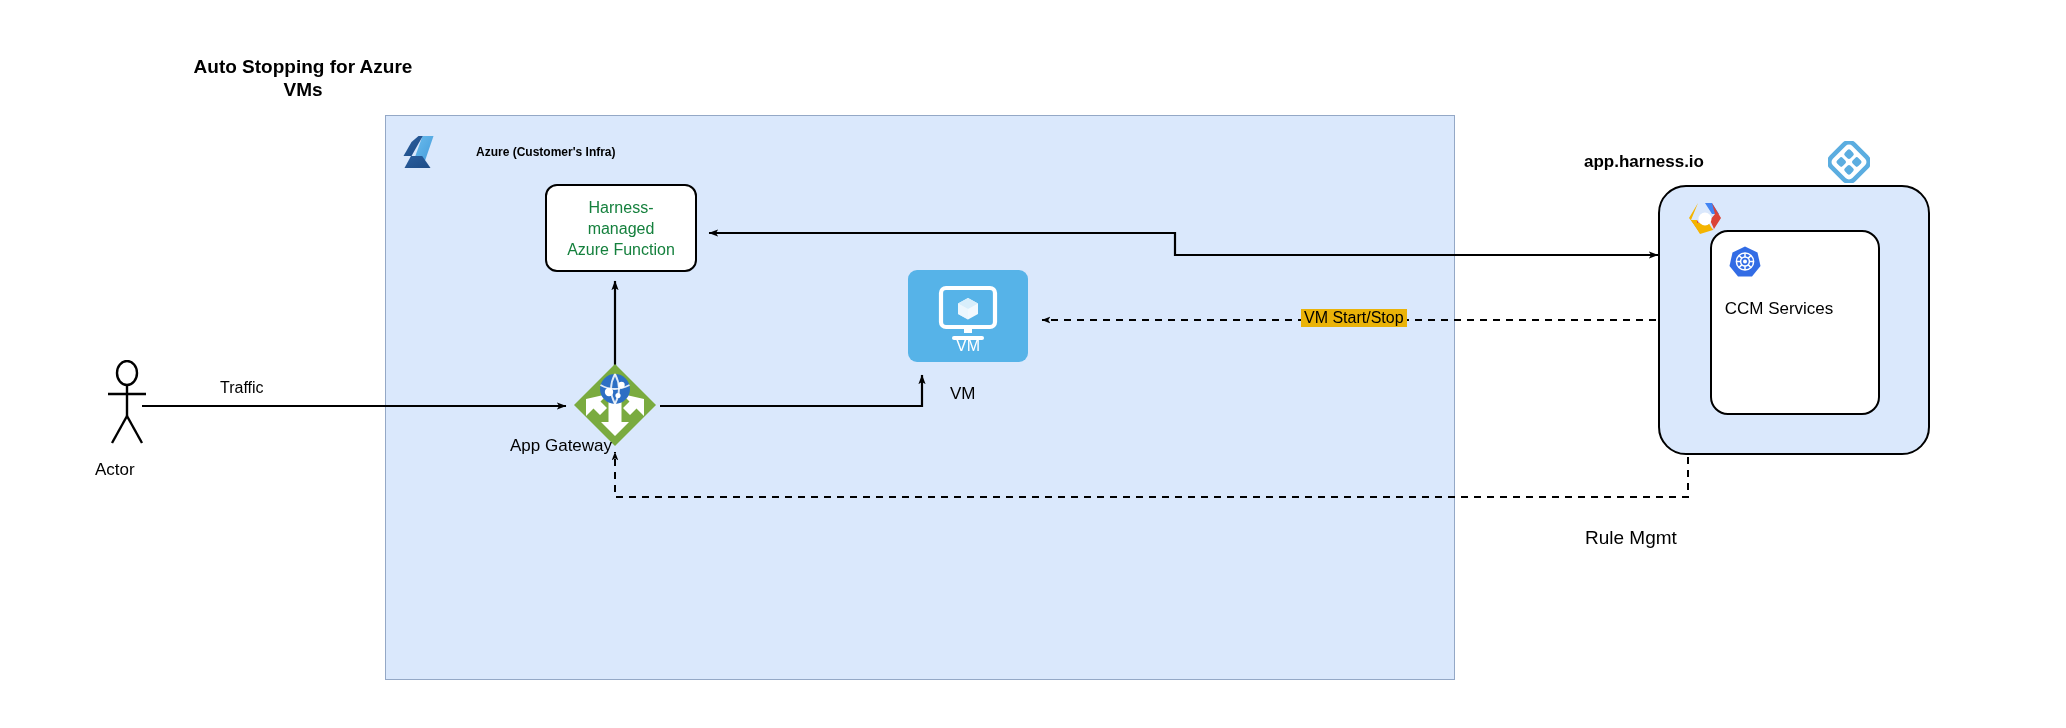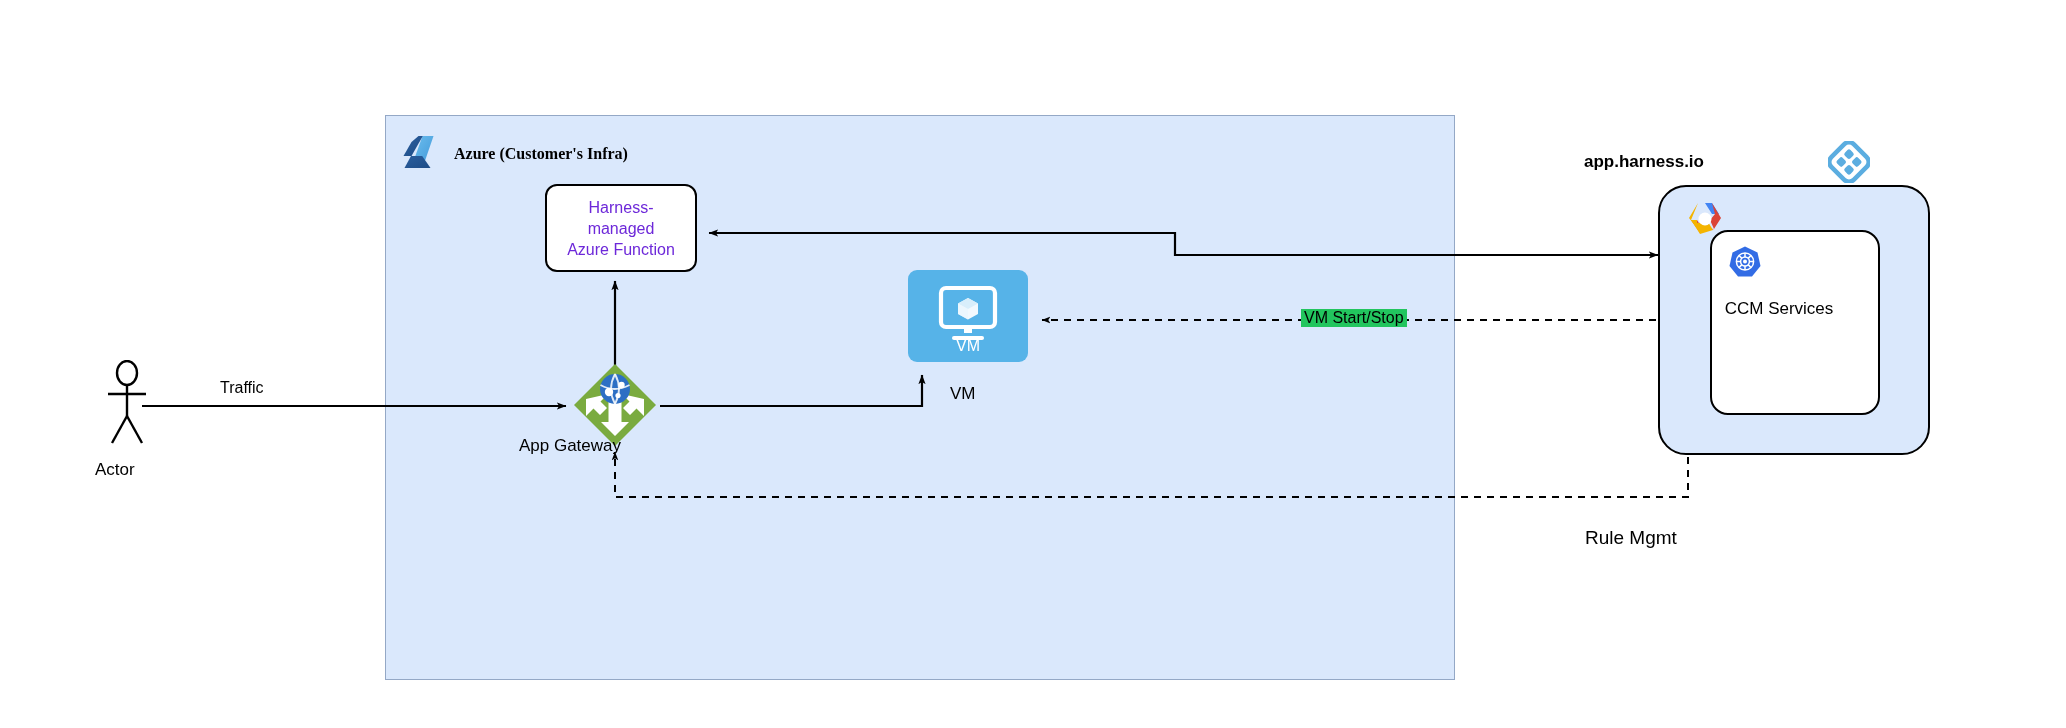--- a/index.html
+++ b/index.html
@@ -37,47 +37,46 @@
     left: 385px;
     top: 115px;
     width: 1070px;
     height: 565px;
     background: #dae8fc;
     border: 1px solid #94a8c6;
     box-sizing: border-box;
   }
   #azure-logo { left: 400px; top: 132px; width: 44px; height: 44px; }
   #azure-container-label {
-    left: 454px;
+    left: 476px;
     top: 145px;
-    font-size: 16px;
+    font-size: 12px;
     font-weight: bold;
     white-space: nowrap;
-    font-family: Liberation Serif, serif;
   }
 
   
   #function-box {
     left: 545px;
     top: 184px;
     width: 152px;
     height: 88px;
     background: #ffffff;
     border: 2px solid #000000;
     border-radius: 12px;
     box-sizing: border-box;
     display: flex;
     align-items: center;
     justify-content: center;
   }
   #function-box-label {
     font-size: 16px;
     line-height: 21px;
     text-align: center;
-    color: #6d28d9;
+    color: #15803d;
     padding: 0 20px;
   }
 
   
   #vm-icon-box {
     left: 908px;
     top: 270px;
     width: 120px;
     height: 92px;
     background: #56b3e8;
@@ -98,21 +97,20 @@
     font-size: 17px;
     white-space: nowrap;
   }
 
   
   #appgw-icon { left: 573px; top: 363px; width: 84px; height: 84px; }
   #appgw-label {
     left: 510px;
     top: 435px;
     width: 120px;
-    text-align: center;
     font-size: 17px;
     line-height: 22px;
   }
 
   
   #actor-figure { left: 100px; top: 360px; width: 54px; height: 86px; }
   #actor-label {
     left: 95px;
     top: 460px;
     width: 64px;
@@ -166,21 +164,21 @@
     width: 138px;
     text-align: center;
     font-size: 17px;
   }
 
   
   #vm-startstop-label {
     left: 1301px;
     top: 309px;
     font-size: 16px;
-    background: #22c55e;
+    background: #eab308;
     padding: 0 3px;
     white-space: nowrap;
   }
   #rule-mgmt-label {
     left: 1585px;
     top: 527px;
     font-size: 19px;
     white-space: nowrap;
   }
 
@@ -190,20 +188,21 @@
     width: 2066px;
     height: 728px;
     pointer-events: none;
   }
 </style>
 </head>
 <body>
 
 <div id="canvas">
 
+  <div class="abs" id="diagram-title">Auto Stopping for Azure VMs</div>
 
   <div class="abs" id="azure-container"></div>
 
   <svg class="abs" id="azure-logo" viewBox="0 0 44 44">
     <defs>
       <linearGradient id="azGradLight" x1="0" y1="0" x2="1" y2="1">
         <stop offset="0%" stop-color="#6fc0ef"></stop>
         <stop offset="100%" stop-color="#3e96d8"></stop>
       </linearGradient>
       <linearGradient id="azGradDark" x1="0" y1="0" x2="1" y2="1">

